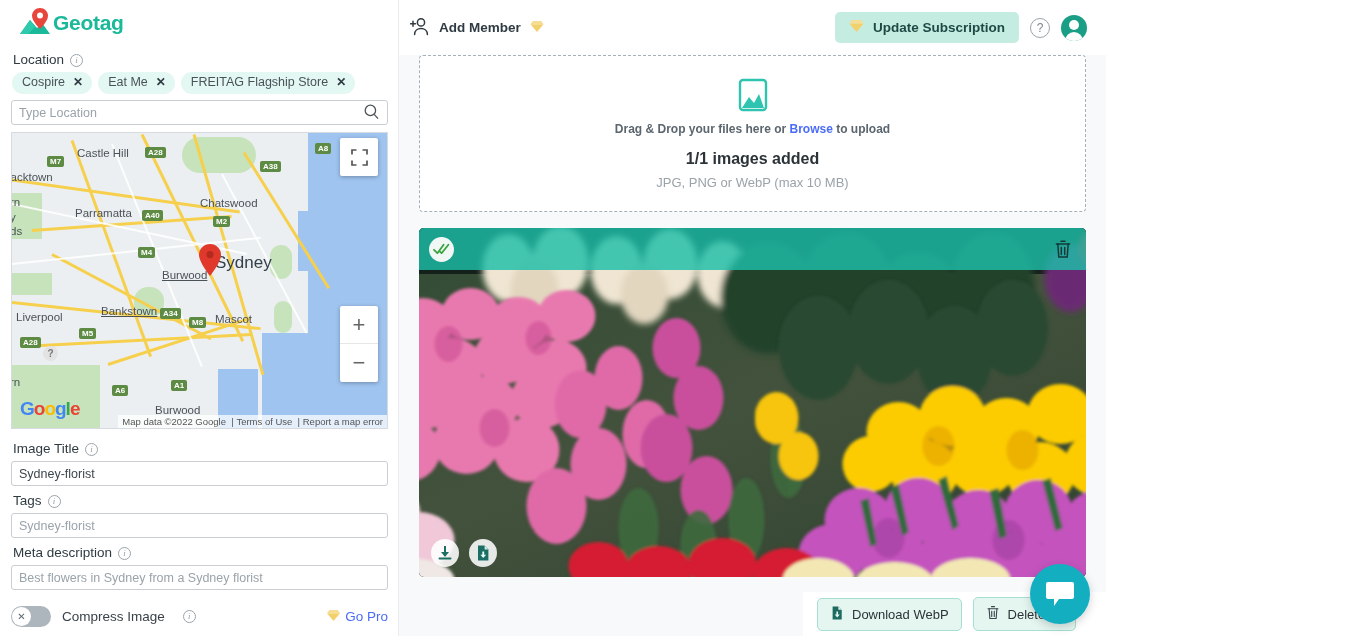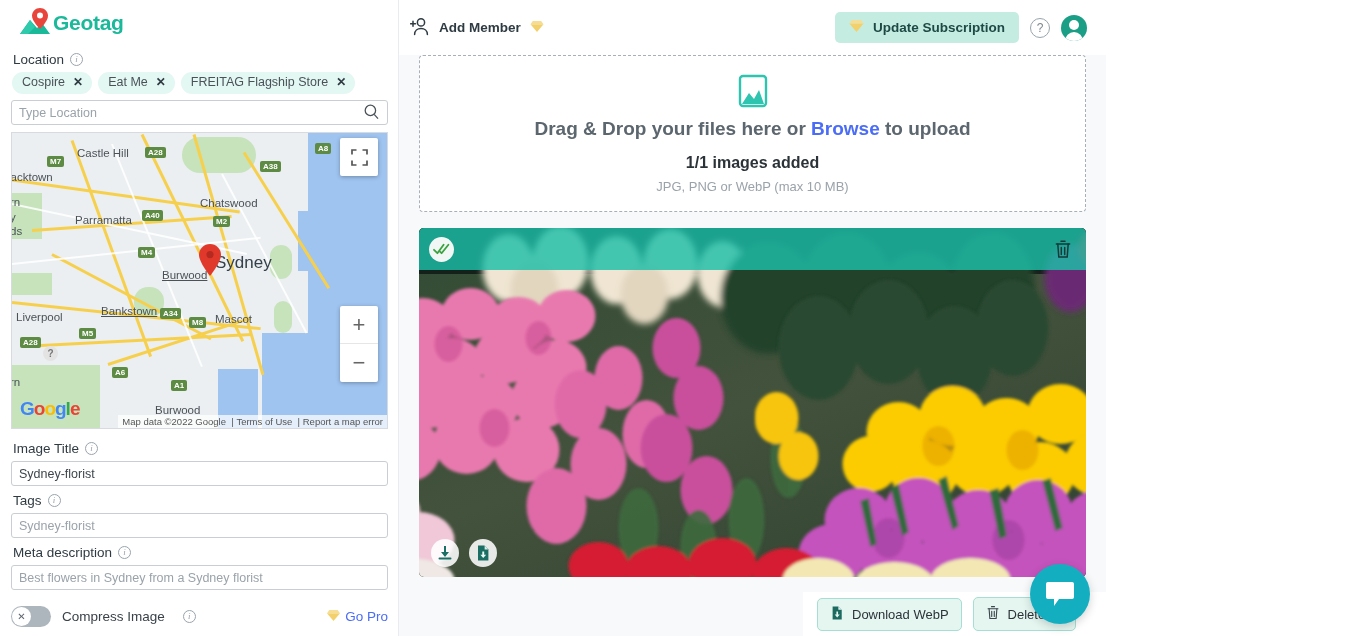--- a/index.html
+++ b/index.html
@@ -18,21 +18,21 @@
     border-right: 1px solid #e8ecef;
     padding: 0 11px;
     position: relative;
     flex: 0 0 399px;
   }
   .logo-row { height: 46px; display: flex; align-items: center; padding-left: 7px; }
   .logo-mark { width: 34px; height: 30px; position: relative; }
   .logo-text { font-size: 21px; font-weight: bold; color: #19b99a; letter-spacing: -0.3px; margin-left: 1px; }
 
   .field-label {
-    font-size: 13.5px; color: #2f3b42; display: flex; align-items: center; gap: 6px;
+    font-size: 13.5px; color: #2f3b42; display: flex; align-items: flex-end; gap: 6px;
     margin-top: 6px; margin-bottom: 5px; padding-left: 2px;
   }
   .info-i {
     width: 13px; height: 13px; border-radius: 50%; border: 1.2px solid #9aa4ab;
     color: #9aa4ab; font-size: 9px; line-height: 11px; text-align: center;
     font-family: "Liberation Serif", serif; font-style: italic; display: inline-block;
   }
 
   .chips { display: flex; flex-wrap: wrap; gap: 6px; margin-bottom: 6px; padding-left: 1px; }
   .chip {
@@ -127,21 +127,21 @@
   .avatar::before { content:""; position:absolute; left:8px; top:5px; width:10px; height:10px; border-radius:50%; background:#fff; }
   .avatar::after { content:""; position:absolute; left:4px; top:17px; width:18px; height:13px; border-radius:9px 9px 0 0; background:#fff; }
 
   .content { padding: 0 20px 0 20px; background: #f7f9fb; height: 589px; }
   .dropzone {
     border: 1.6px dashed #a7b0b8; border-radius: 4px; background: #ffffff;
     height: 157px; margin-top: 8px; display: flex; flex-direction: column;
     align-items: center; justify-content: center; gap: 0;
   }
   .dz-icon { width: 34px; height: 34px; margin-bottom: 10px; }
-  .dz-line1 { font-size: 19px; color: #5c666e; font-weight: bold; }
+  .dz-line1 { font-size: 12px; color: #5c666e; font-weight: bold; }
   .dz-line1 .browse { color: #4a6cf7; }
   .dz-line2 { font-size: 16px; color: #2b3338; font-weight: bold; margin-top: 14px; }
   .dz-line3 { font-size: 13px; color: #9aa3aa; margin-top: 7px; }
 
   .card {
     margin-top: 16px; height: 349px; border-radius: 5px; overflow: hidden; position: relative;
     background: #2a3b33;
   }
   .photo { position: absolute; inset: 0; overflow: hidden; }
   .card-topbar {
@@ -258,26 +258,26 @@
       <span class="shield" style="left:133px;top:14px;">A28</span>
       <span class="shield" style="left:248px;top:28px;">A38</span>
       <span class="shield" style="left:303px;top:10px;">A8</span>
       <span class="shield" style="left:130px;top:77px;">A40</span>
       <span class="shield" style="left:201px;top:83px;">M2</span>
       <span class="shield" style="left:126px;top:114px;">M4</span>
       <span class="shield" style="left:148px;top:175px;">A34</span>
       <span class="shield" style="left:177px;top:184px;">M8</span>
       <span class="shield" style="left:67px;top:195px;">M5</span>
       <span class="shield" style="left:8px;top:204px;">A28</span>
-      <span class="shield" style="left:100px;top:234px;">A6</span>
+      <span class="shield" style="left:100px;top:252px;">A6</span>
       <span class="shield" style="left:159px;top:247px;">A1</span>
 
       <span class="mlabel" style="left:65px;top:14px;">Castle Hill</span>
       <span class="mlabel" style="left:-4px;top:38px;">lacktown</span>
-      <span class="mlabel" style="left:63px;top:81px;">Parramatta</span>
+      <span class="mlabel" style="left:63px;top:74px;">Parramatta</span>
       <span class="mlabel" style="left:188px;top:64px;">Chatswood</span>
       <span class="mlabel" style="left:150px;top:136px;text-decoration:underline;">Burwood</span>
       <span class="mlabel" style="left:89px;top:172px;text-decoration:underline;">Bankstown</span>
       <span class="mlabel" style="left:4px;top:178px;">Liverpool</span>
       <span class="mlabel" style="left:203px;top:180px;">Mascot</span>
       <span class="mlabel" style="left:143px;top:271px;">Burwood</span>
       <span class="mlabel" style="left:-2px;top:63px;">rn</span>
       <span class="mlabel" style="left:-2px;top:78px;">y</span>
       <span class="mlabel" style="left:-2px;top:92px;">ds</span>
       <span class="mlabel" style="left:-2px;top:243px;">rn</span>

